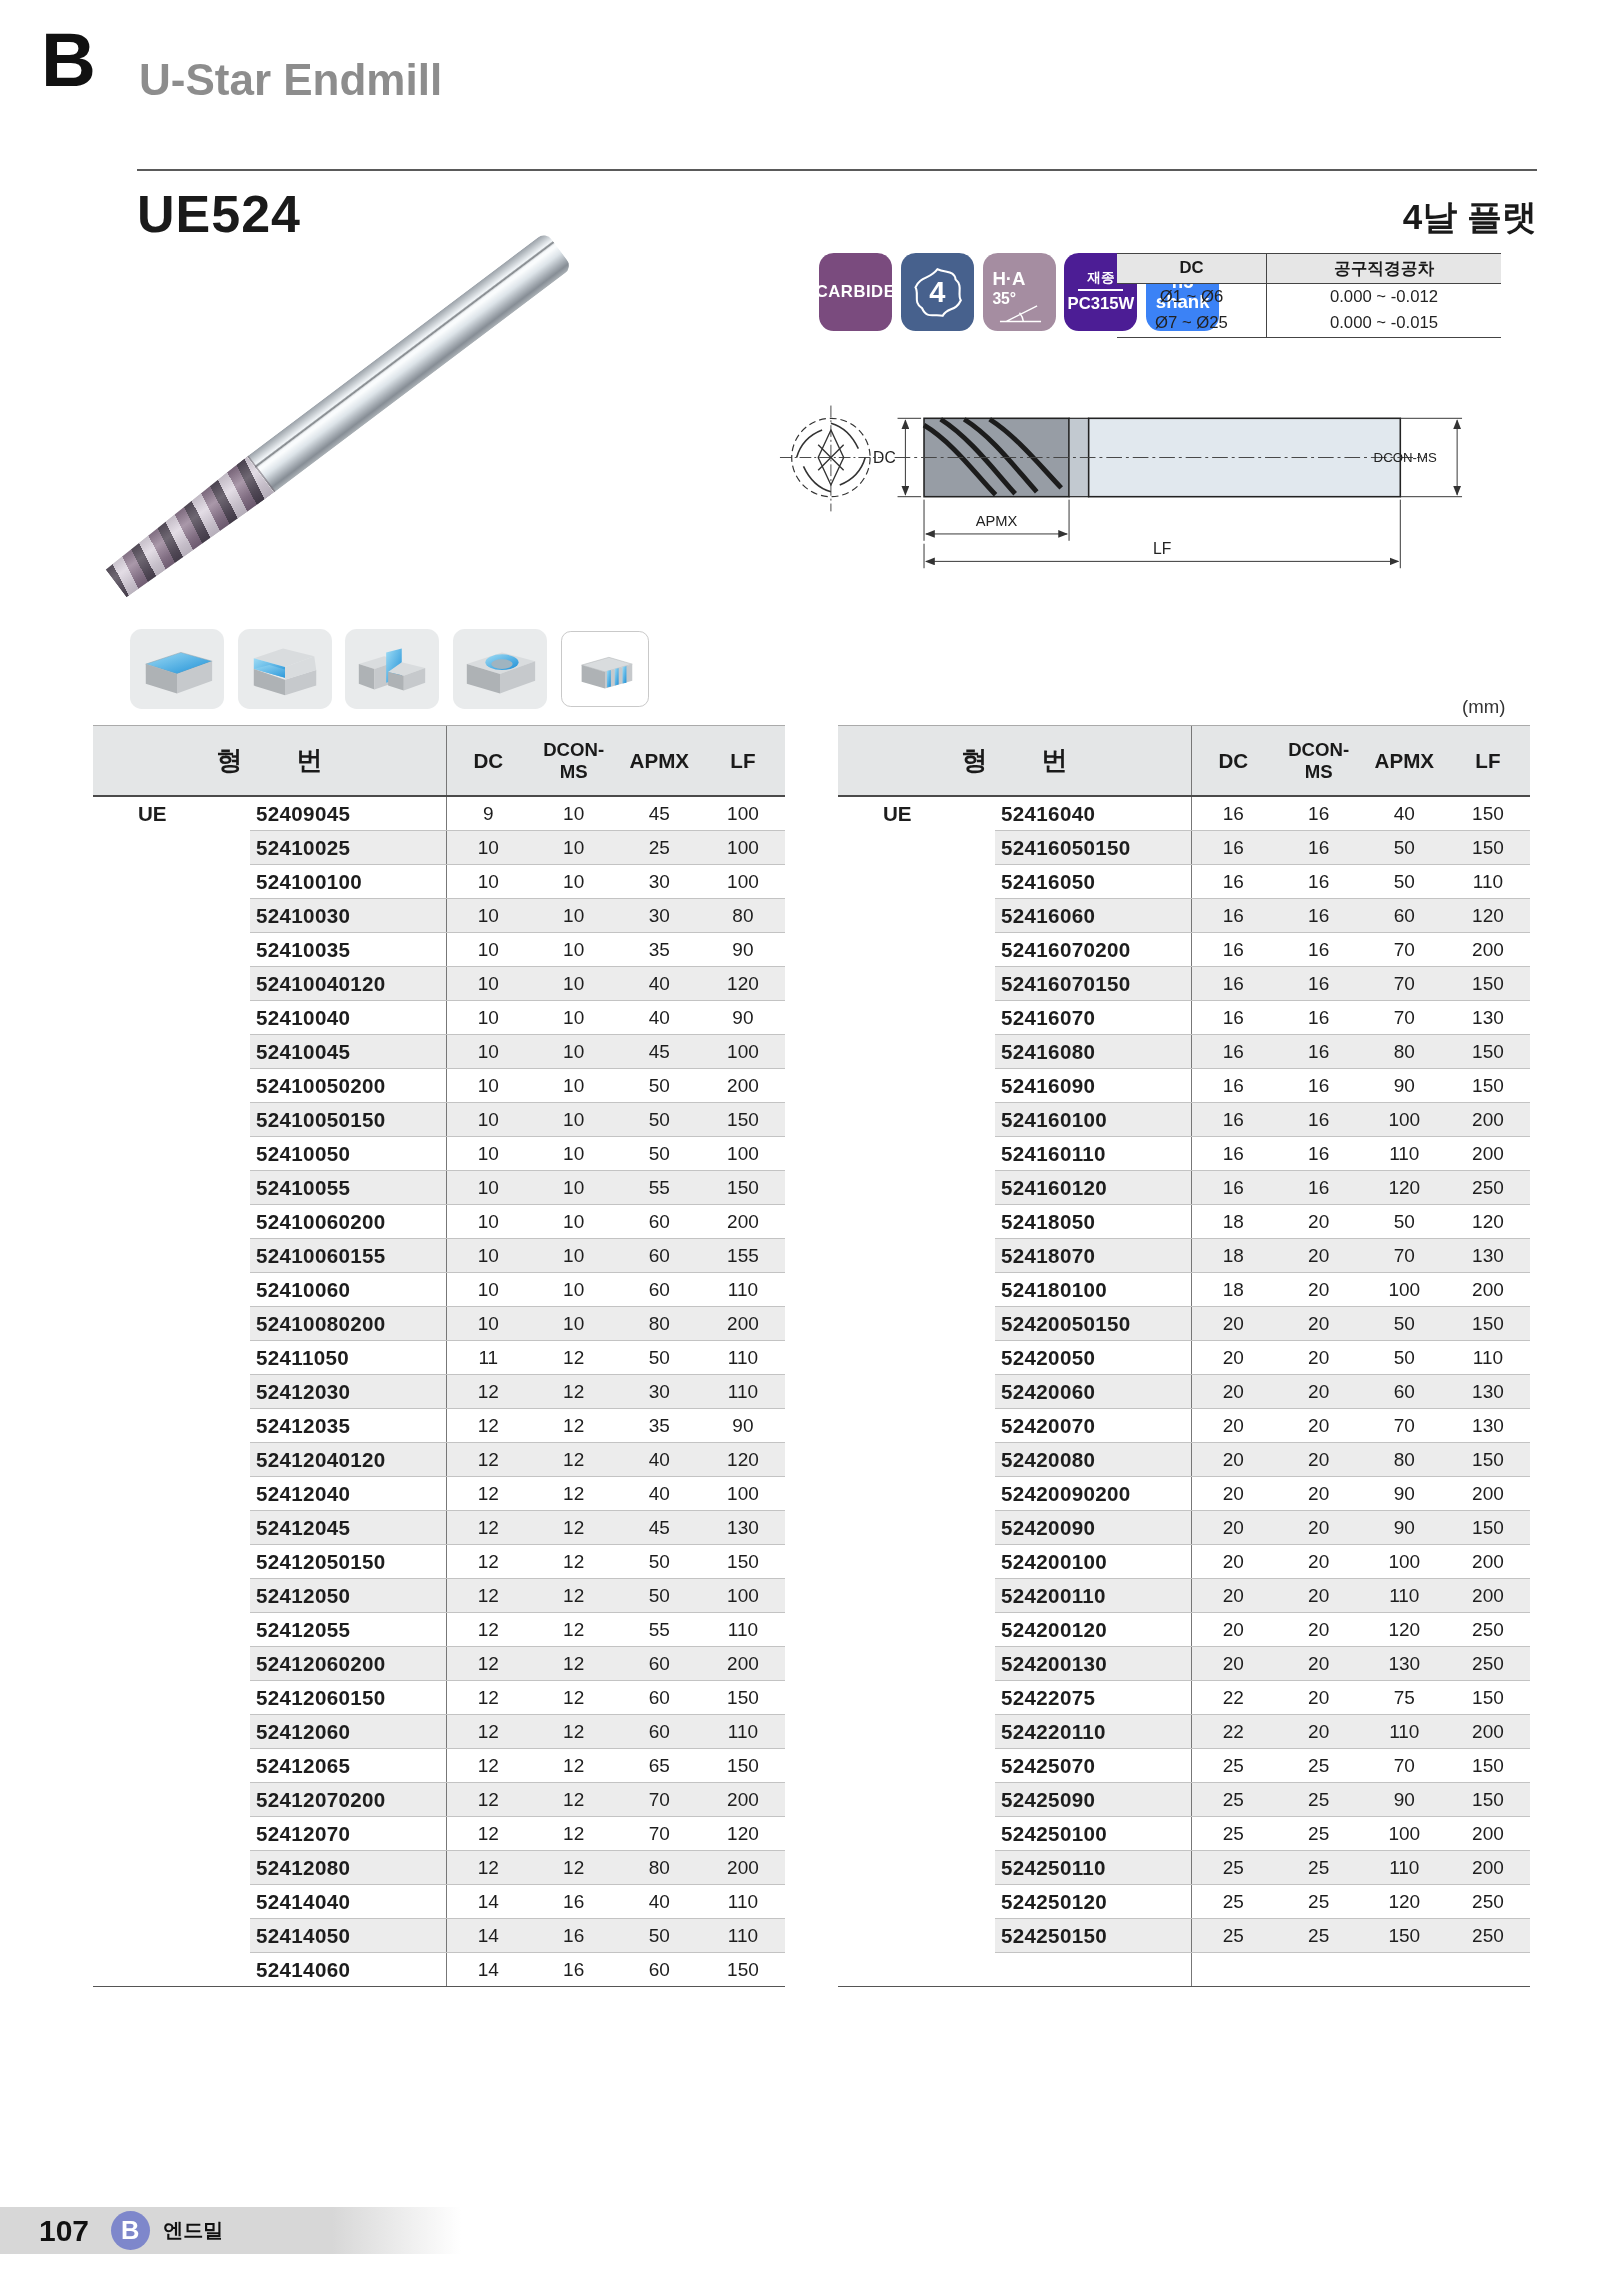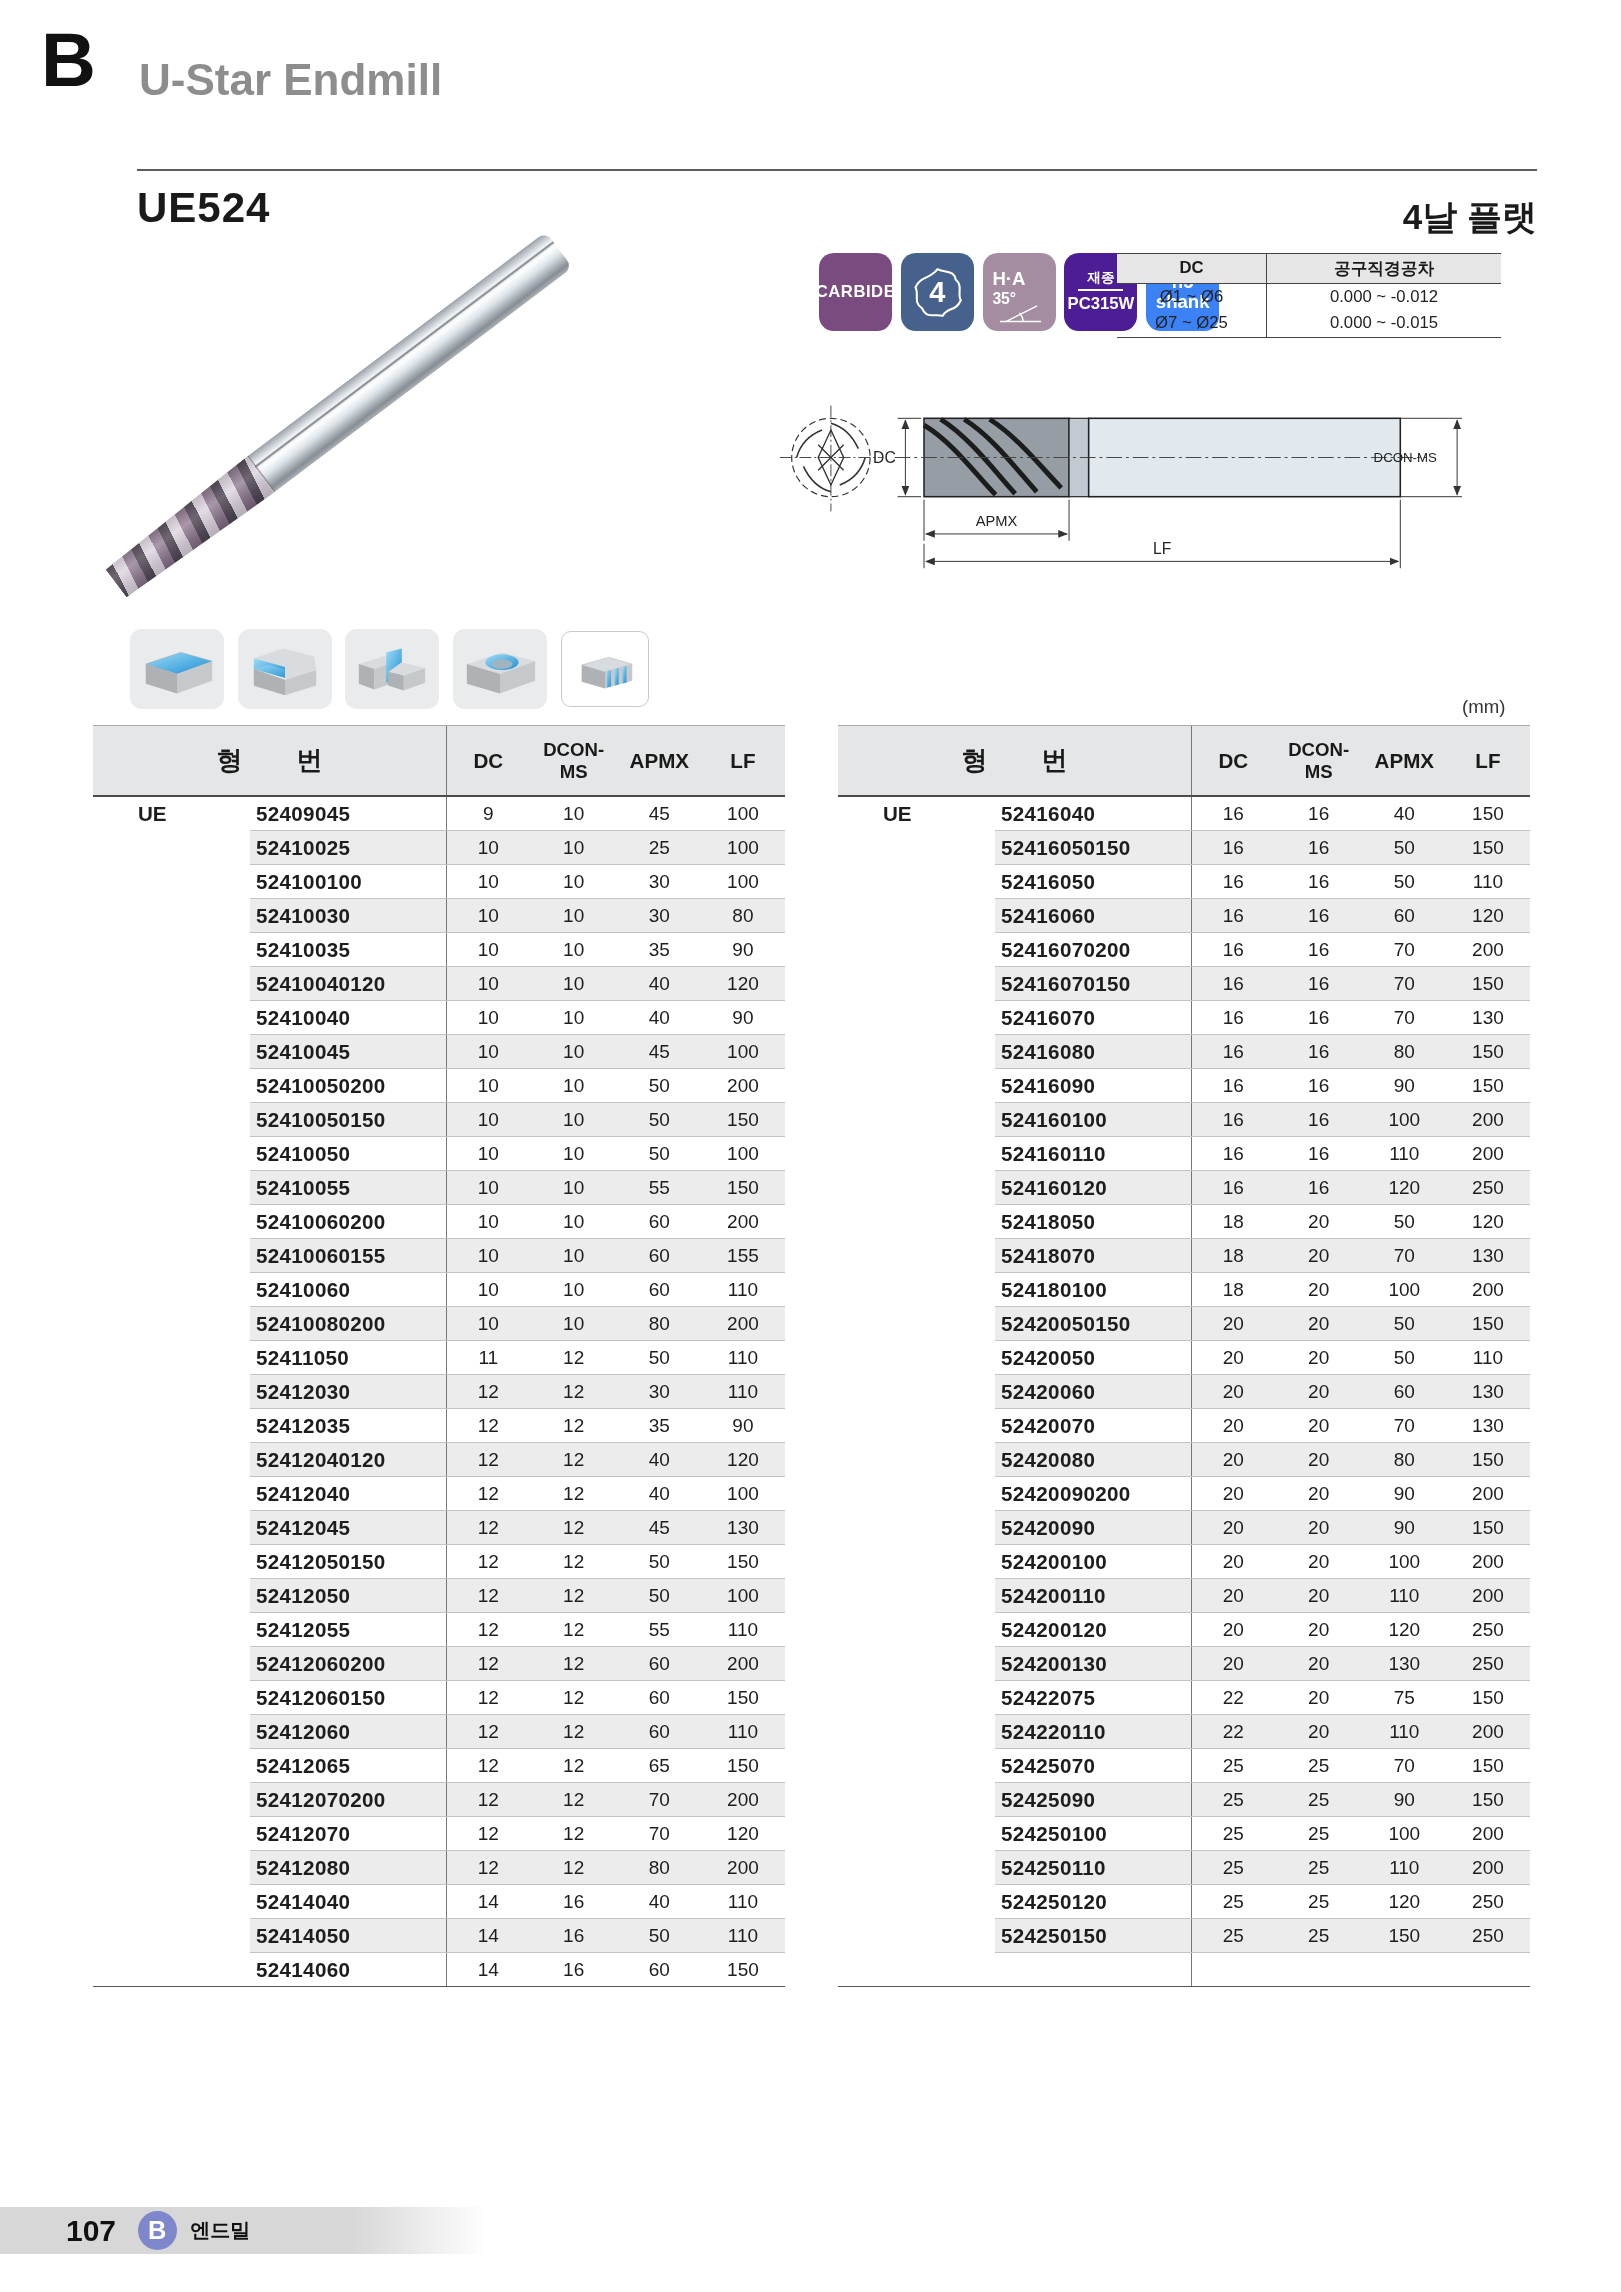--- a/index.html
+++ b/index.html
@@ -3,21 +3,21 @@
 <meta charset="utf-8">
 <style>
   html,body{margin:0;padding:0;background:#fff;}
   .page{position:relative;width:1621px;height:2293px;background:#fff;overflow:hidden;
         font-family:"Liberation Sans",sans-serif;color:#1a1a1a;}
 
   
   .b-letter{position:absolute;left:41px;top:21.6px;font-size:76px;font-weight:700;color:#111;line-height:1;}
   .section-title{position:absolute;left:139px;top:55px;font-size:44px;font-weight:700;color:#8d8d8d;}
   .top-rule{position:absolute;left:137px;top:169px;width:1400px;height:2px;background:#5a5a5a;}
-  .page-title{position:absolute;left:137px;top:184px;font-size:42px;font-weight:700;letter-spacing:1px;}
+  .page-title{position:absolute;left:137px;top:184px;font-size:52px;font-weight:700;letter-spacing:1px;}
   .page-subtitle{position:absolute;right:84px;top:194px;font-size:35px;font-weight:700;}
 
   
   .photo{position:absolute;left:98px;top:230px;width:519px;height:392px;}
   .tool{position:absolute;left:17.6px;top:331px;height:45px;display:flex;transform-origin:0 50%;transform:rotate(-37deg);}
   .tool .flutes{width:181px;height:45px;
      background:
        repeating-linear-gradient(100deg, rgba(25,18,32,.55) 0 9.8px, rgba(238,232,242,.55) 9.8px 21.6px, rgba(96,62,96,.38) 21.6px 33px),
        linear-gradient(to bottom,#837a85 0%,#d6cfd6 38%,#938a96 72%,#6b6370 100%);
      clip-path:polygon(0 12%,100% 0,100% 100%,0 88%);}
@@ -70,21 +70,21 @@
   table.spec td.model{text-align:left;padding-left:5.9px;font-weight:700;font-size:20.6px;letter-spacing:0.3px;}
   table.spec .dcol{border-left:1.5px solid #777;}
   table.spec th.dcol{border-left:1.5px solid #777;}
   table.spec tr.alt td{background:#ececec;}
   table.spec tr.alt td.series{background:#fff;}
   table.spec tr:last-child td{border-bottom:1.5px solid #555;}
   table.spec tr.empty td{background:#fff;}
 
   
   .footer{position:absolute;left:0;top:2207px;width:461px;height:47px;display:flex;align-items:center;
-     background:linear-gradient(to right,#d7d7d7 0%,#d7d7d7 72%,rgba(215,215,215,0) 100%);padding-left:27px;}
+     background:linear-gradient(to right,#d7d7d7 0%,#d7d7d7 72%,rgba(215,215,215,0) 100%);}
   .footer .pnum{font-size:30px;font-weight:700;margin-left:39px;color:#111;}
   .footer .fbadge{width:39px;height:39px;border-radius:50%;background:#7e87cb;color:#fff;font-size:25.5px;
      font-weight:700;display:flex;align-items:center;justify-content:center;margin-left:21.6px;}
   .footer .flabel{font-size:20px;font-weight:700;margin-left:13.7px;color:#111;}
 </style>
 </head>
 <body>
 
 <div class="page">
 

